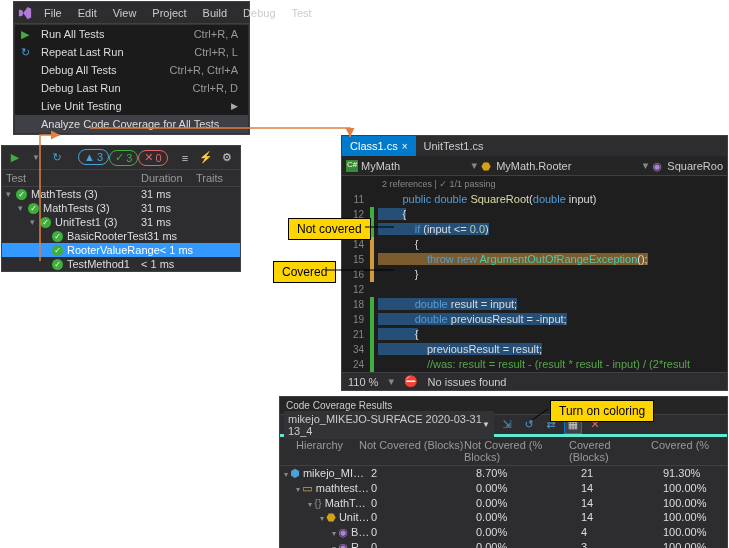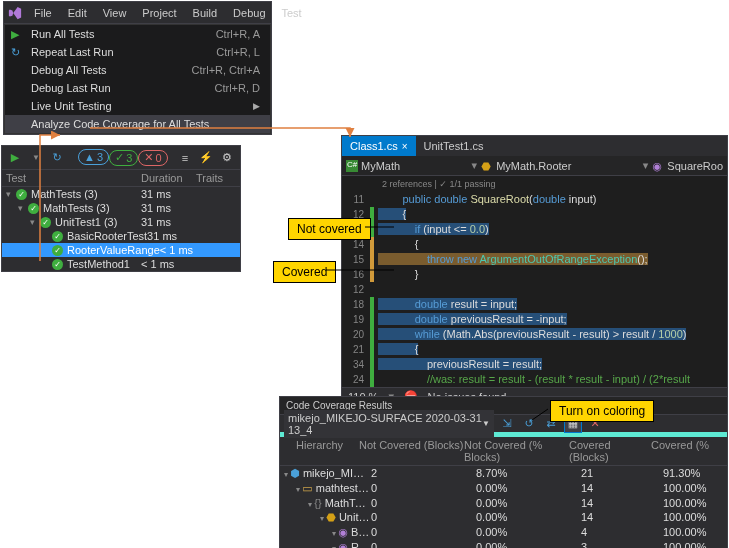--- a/index.html
+++ b/index.html
@@ -42,37 +42,37 @@
   .ln-txt{flex:1;white-space:pre;color:#dcdcdc;padding-left:4px}
   .hl-blue{background:#264f78}
   .kw{color:#569cd6}
   .typ{color:#4ec9b0}
   .num{color:#b5cea8}
   .cmt{color:#57a64a}
   .mtd{color:#dcdcaa}
   .codelens{color:#888;font-size:9px;margin-left:4px}
   .status-bar{display:flex;align-items:center;height:18px;background:#2d2d30;padding:0 6px;gap:10px;color:#ccc;font-size:10px;border-top:1px solid #3f3f46}
   .cc-title{padding:3px 6px;color:#ccc;background:#252526;border-bottom:1px solid #3f3f46;font-size:10px}
-  .cc-tool{display:flex;align-items:center;height:22px;padding:0 4px;gap:4px;background:#2d2d30;border-bottom:5px solid #5eead4}
+  .cc-tool{display:flex;align-items:center;height:22px;padding:0 4px;gap:4px;background:#2d2d30;border-bottom:3px solid #5eead4}
   .cc-drop{flex:1;max-width:210px;background:#333337;padding:2px 4px;color:#ccc;font-size:10px;display:flex;justify-content:space-between;align-items:center}
   .cc-hdr{display:flex;padding:2px 16px;color:#999;font-size:10px;border-bottom:1px solid #3f3f46}
   .cc-row{display:flex;padding:1px 4px;color:#ddd;font-size:10px}
   .cc-h{flex:1;min-width:0;overflow:hidden;text-overflow:ellipsis;white-space:nowrap}
   .cc-c{width:105px;text-align:left}
   .cc-c2{width:105px}
   .cc-c3{width:82px}
   .cc-c4{width:60px}
   .annot{position:absolute;background:#ffd500;color:#000;padding:3px 8px;font-size:12px;border:1px solid #000;font-family:Arial}
   .arrow-line{position:absolute;pointer-events:none}
   .icon-box{width:12px;height:12px;display:inline-block;flex-shrink:0}
 </style>
 </head>
 <body>
 
-<div class="panel" style="left:3px;top:1px;width:269px">
+<div class="panel" style="left:13px;top:1px;width:237px">
   <div class="menubar">
     <span class="vs-logo">
       <svg viewBox="0 0 16 16" width="14" height="14">
           <path fill="#b179d9" d="M11 1L6 8l5 7 4-2V3zM5 5L2 4 1 5v6l1 1 3-1 1-3z"></path>
         </svg>
     </span>
     <span class="menu-item">File</span>
     <span class="menu-item">Edit</span>
     <span class="menu-item">View</span>
     <span class="menu-item">Project</span>
@@ -260,25 +260,20 @@
         <span class="gutter">18</span>
         <span class="cov-bar cov-g"></span>
         <span class="ln-txt" style="position:relative"><span class="hl-blue">            <span class="kw">double</span> result = input;</span></span>
       </div>
       <div class="code-line">
         <span class="gutter">19</span>
         <span class="cov-bar cov-g"></span>
         <span class="ln-txt" style="position:relative"><span class="hl-blue">            <span class="kw">double</span> previousResult = -input;</span></span>
       </div>
       <div class="code-line">
-        <span class="gutter">20</span>
-        <span class="cov-bar cov-g"></span>
-        <span class="ln-txt" style="position:relative"><span class="hl-blue">            <span class="kw">while</span> (Math.Abs(previousResult - result) &gt; result / <span class="num">1000</span>)</span></span>
-      </div>
-      <div class="code-line">
         <span class="gutter">21</span>
         <span class="cov-bar cov-g"></span>
         <span class="ln-txt" style="position:relative"><span class="hl-blue">            {</span></span>
       </div>
       <div class="code-line">
         <span class="gutter">34</span>
         <span class="cov-bar cov-g"></span>
         <span class="ln-txt" style="position:relative"><span class="hl-blue">                previousResult = result;</span></span>
       </div>
       <div class="code-line">

